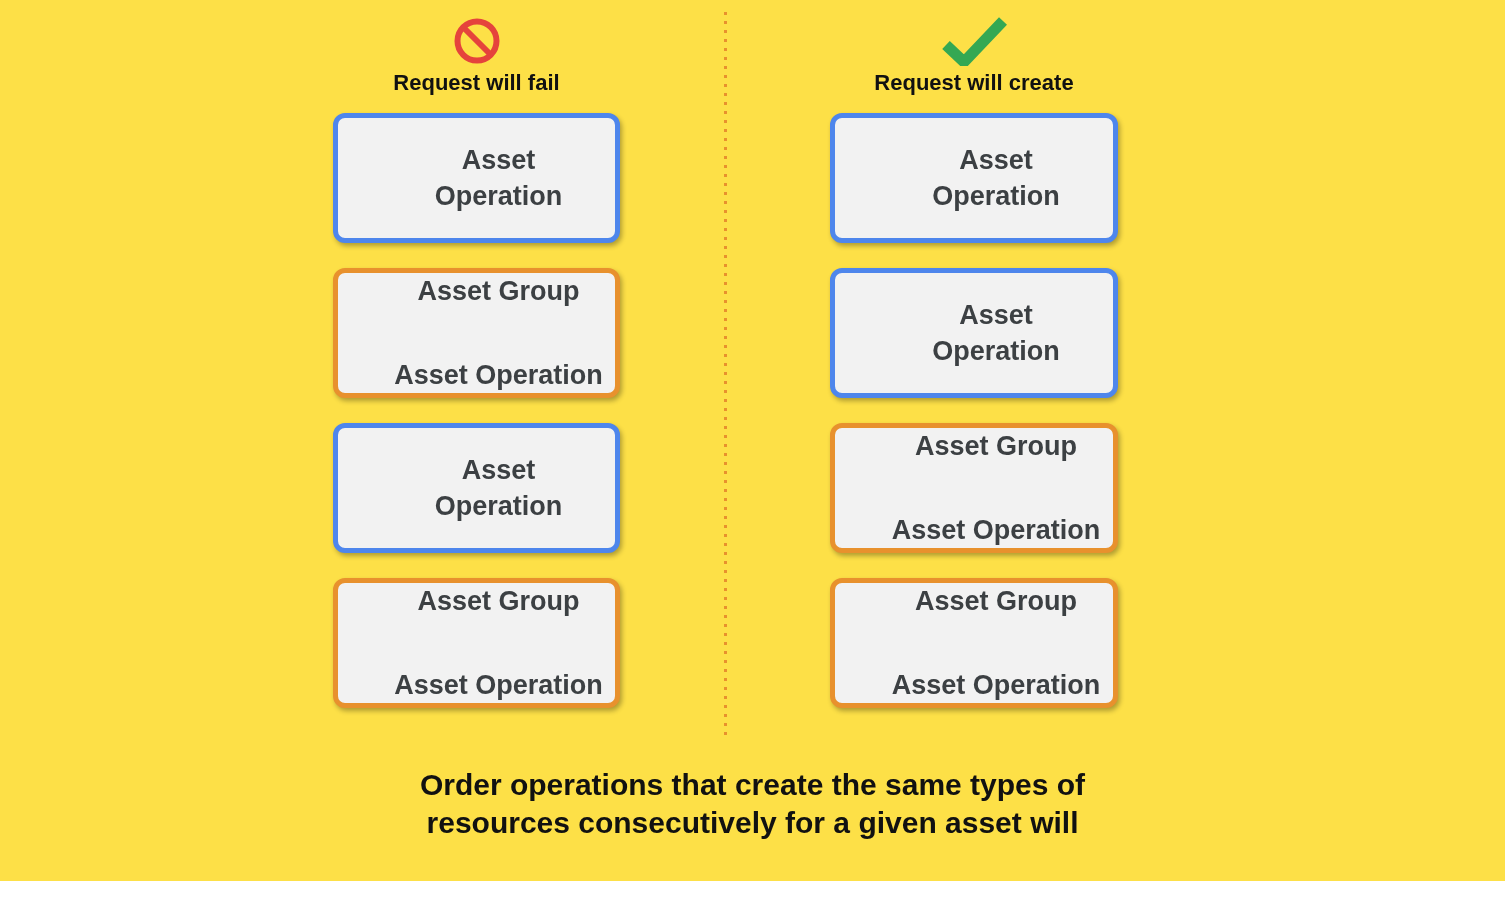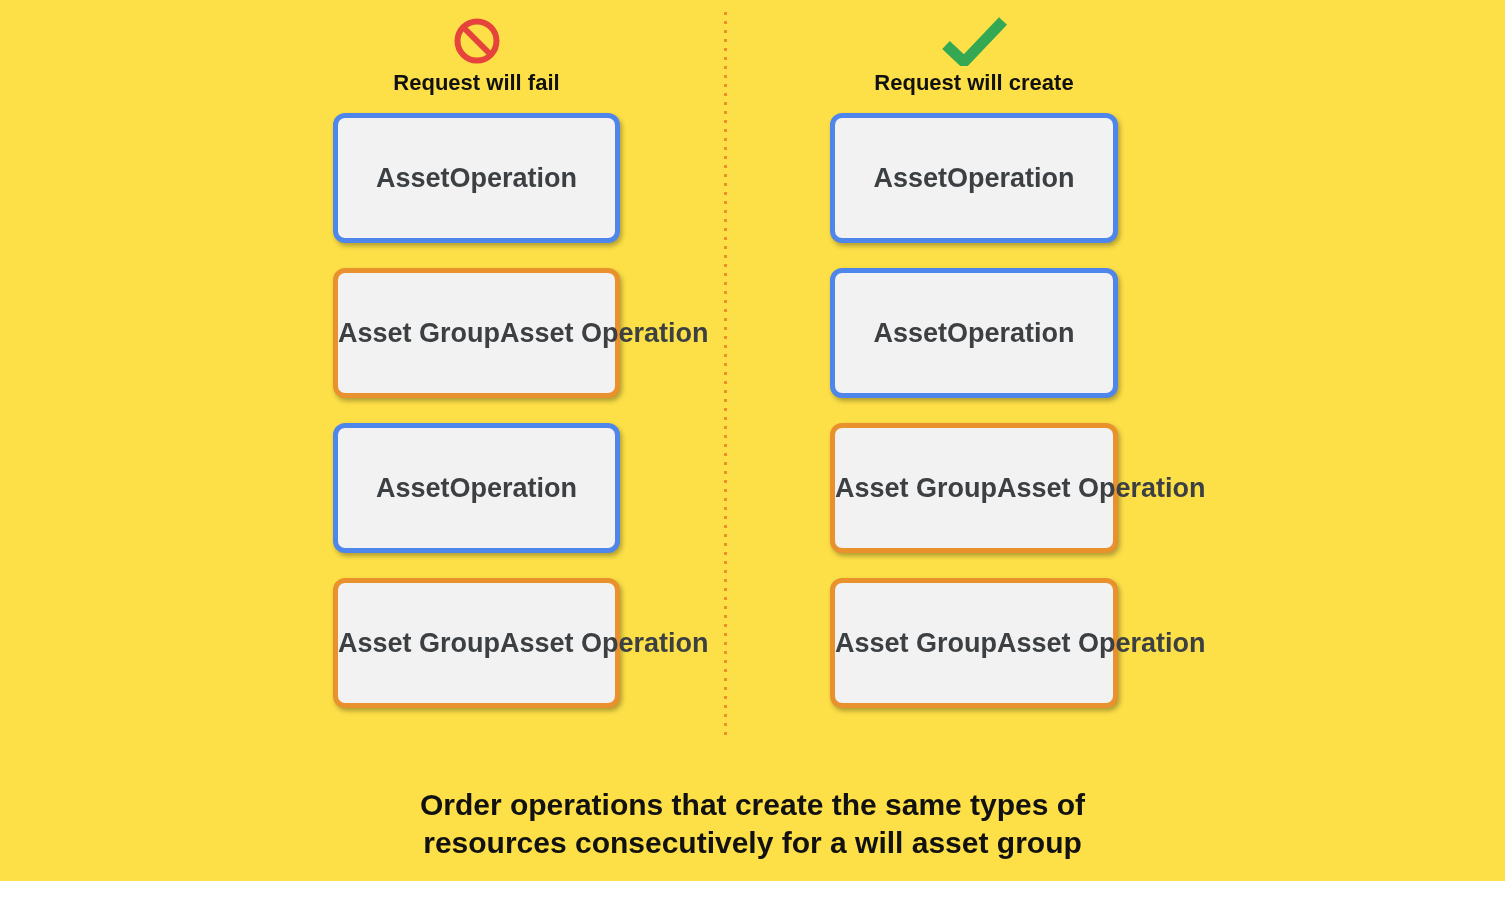--- a/index.html
+++ b/index.html
@@ -50,29 +50,30 @@
     gap: 25px;
   }
   .box {
     height: 130px;
     box-sizing: border-box;
     border: 5px solid transparent;
     border-radius: 12px;
     background: var(--box-bg, #f2f2f2);
     box-shadow: 2px 3px 5px rgba(0,0,0,0.30);
     display: flex;
-    flex-direction: row;
+    flex-direction: column;
     align-items: center;
     justify-content: center;
     text-align: center;
     font-size: 27px;
     line-height: 36px;
     font-weight: bold;
     color: var(--box-text, #3c4043);
     white-space: nowrap;
+    padding-left: 44px;
   }
   .box--blue   { border-color: var(--blue, #4e86ec); }
   .box--orange { border-color: var(--orange, #e8912d); justify-content: space-between; }
   .divider {
     position: absolute;
     left: 724px;
     top: 12px;
     width: 3px;
     height: 727px;
     background: repeating-linear-gradient(
@@ -84,21 +85,20 @@
   .caption {
     position: absolute;
     top: 766px;
     left: 0;
     width: 100%;
     text-align: center;
     font-size: 30px;
     line-height: 38px;
     font-weight: bold;
     color: var(--heading-text, #111);
-    margin-top: 20px;
   }
 </style>
 </head>
 <body>
 
 <div class="canvas">
 
   <div class="column" id="col-fail">
     <div class="col-icon">
       <svg width="46" height="46" viewBox="0 0 46 46" aria-hidden="true">
@@ -151,16 +151,16 @@
       </div>
       <div class="box box--orange">
         <span>Asset Group</span>
         <span>Asset Operation</span>
       </div>
     </div>
   </div>
 
   <div class="caption">
     <div>Order operations that create the same types of</div>
-    <div>resources consecutively for a will asset group</div>
+    <div>resources consecutively for a given asset will</div>
   </div>
 
 </div>
 
 </body></html>

